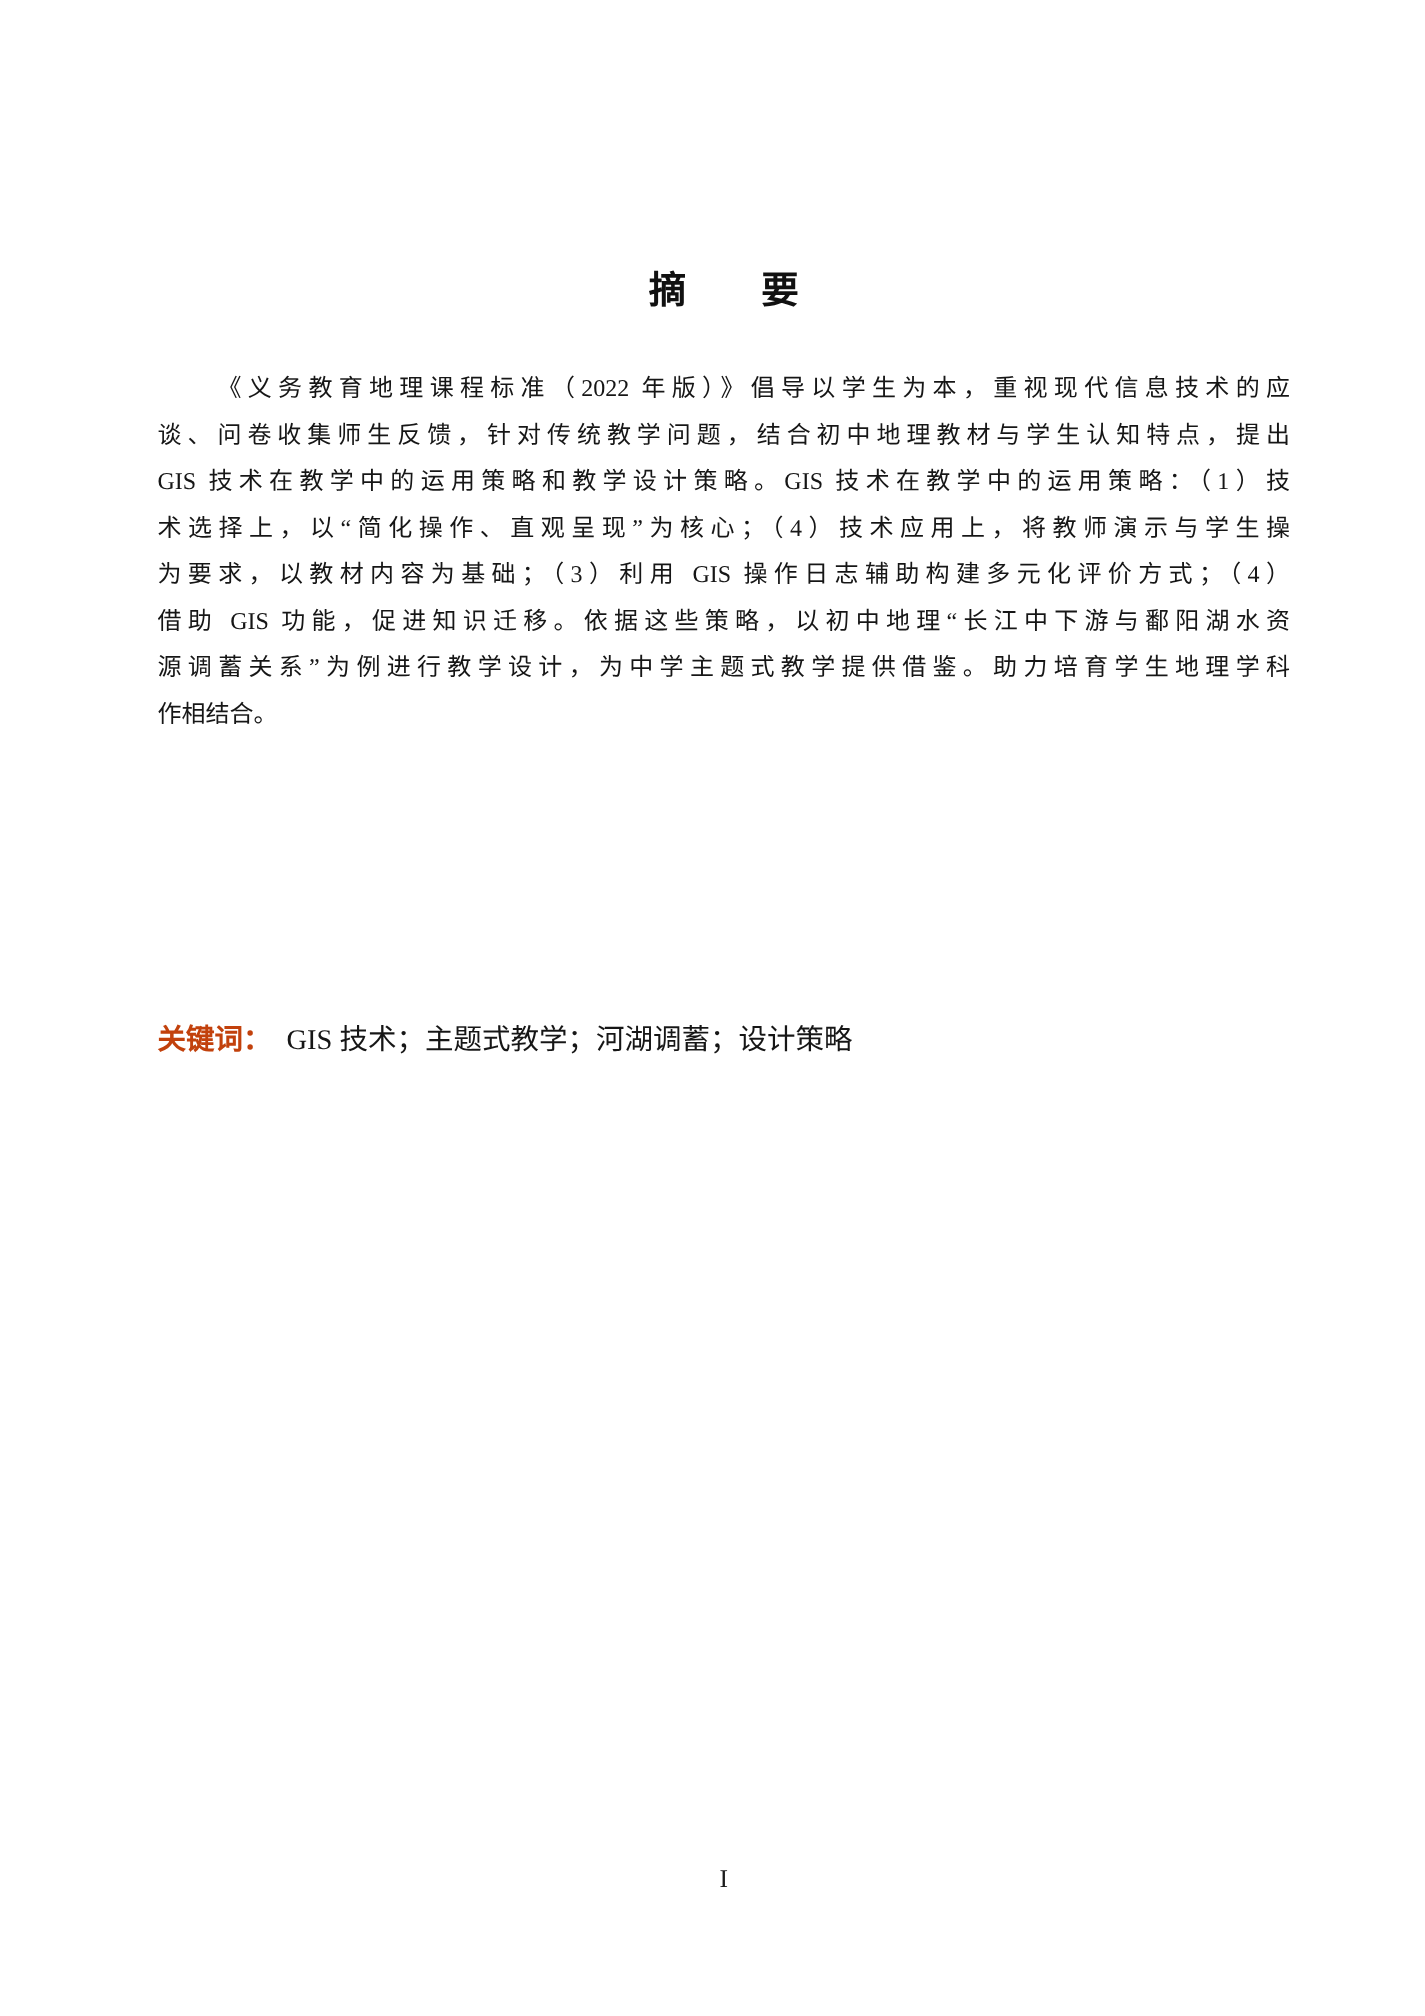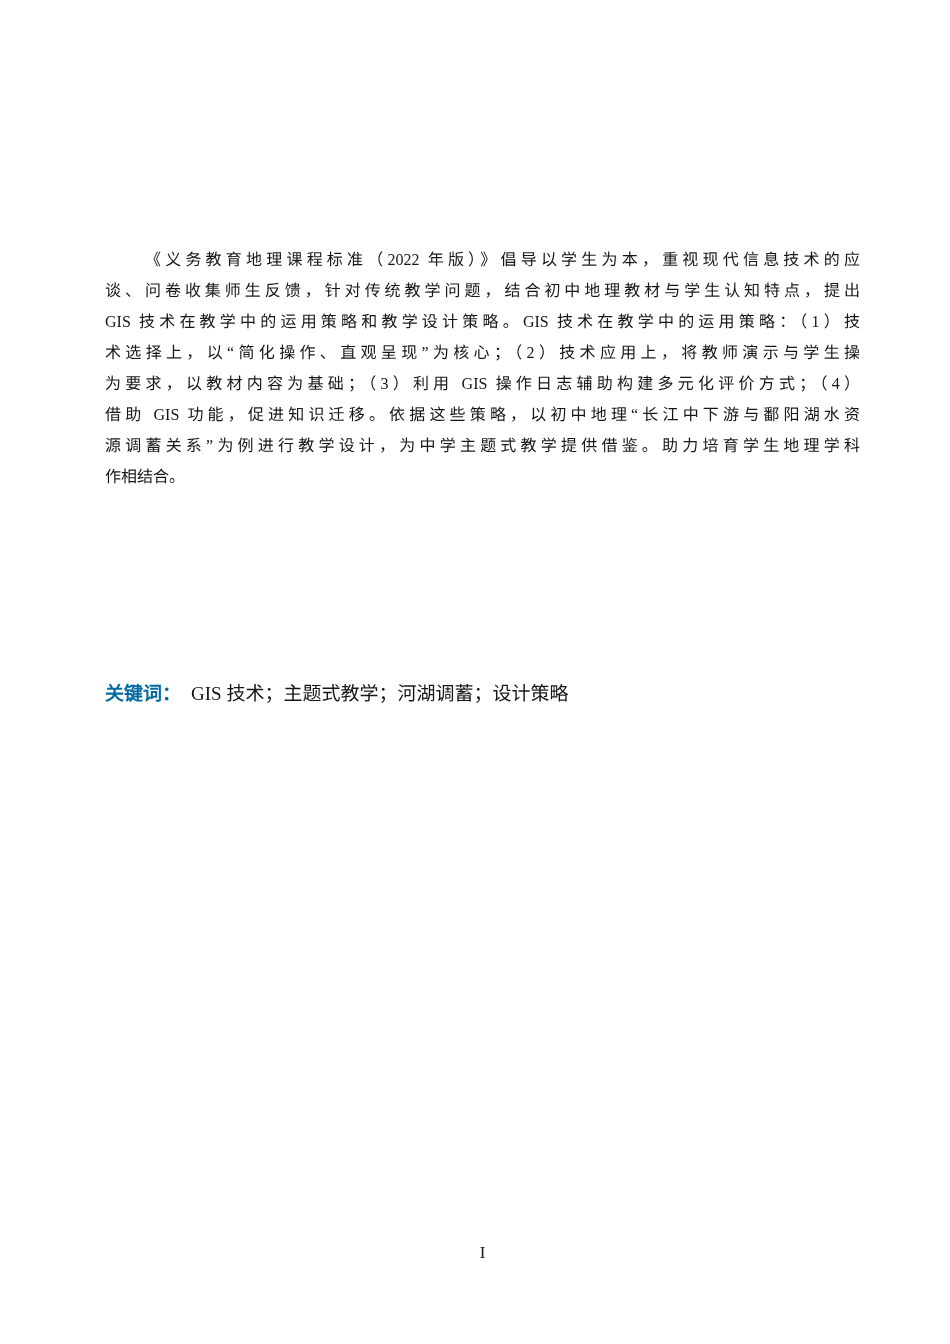--- a/index.html
+++ b/index.html
@@ -57,21 +57,21 @@
     width: 755px;
     font-size: 19px;
     line-height: 27px;
     color: #161616;
     white-space: nowrap;
   }
   .kw-label {
     font-family: "Liberation Sans", "DejaVu Sans", sans-serif;
     font-weight: 700;
     font-size: 19px;
-    color: #0369a1;
+    color: #c2410c;
   }
   .kw-text {
     margin-left: 10px;
     font-family: "Liberation Serif", "DejaVu Serif", serif;
   }
   .page-number {
     position: absolute;
     top: 1241px;
     left: 105px;
     width: 755px;
@@ -79,26 +79,27 @@
     font-size: 17px;
     line-height: 23px;
     color: #1c1c1c;
   }
 </style>
 </head>
 <body>
 
 <div class="page">
 
+  <h1 class="doc-title">摘　　要</h1>
 
   <div class="abstract">
     <div class="line indent">《义务教育地理课程标准（2022 年版）》倡导以学生为本，重视现代信息技术的应</div>
     <div class="line">谈、问卷收集师生反馈，针对传统教学问题，结合初中地理教材与学生认知特点，提出</div>
     <div class="line">GIS 技术在教学中的运用策略和教学设计策略。GIS 技术在教学中的运用策略：（1）技</div>
-    <div class="line">术选择上，以“简化操作、直观呈现”为核心；（2）技术应用上，将教师演示与学生操</div>
+    <div class="line">术选择上，以“简化操作、直观呈现”为核心；（4）技术应用上，将教师演示与学生操</div>
     <div class="line">为要求，以教材内容为基础；（3）利用 GIS 操作日志辅助构建多元化评价方式；（4）</div>
     <div class="line">借助 GIS 功能，促进知识迁移。依据这些策略，以初中地理“长江中下游与鄱阳湖水资</div>
     <div class="line">源调蓄关系”为例进行教学设计，为中学主题式教学提供借鉴。助力培育学生地理学科</div>
     <div class="line last">作相结合。</div>
   </div>
 
   <div class="keywords">
     <span class="kw-label">关键词：</span><span class="kw-text">GIS 技术；主题式教学；河湖调蓄；设计策略</span>
   </div>
 

